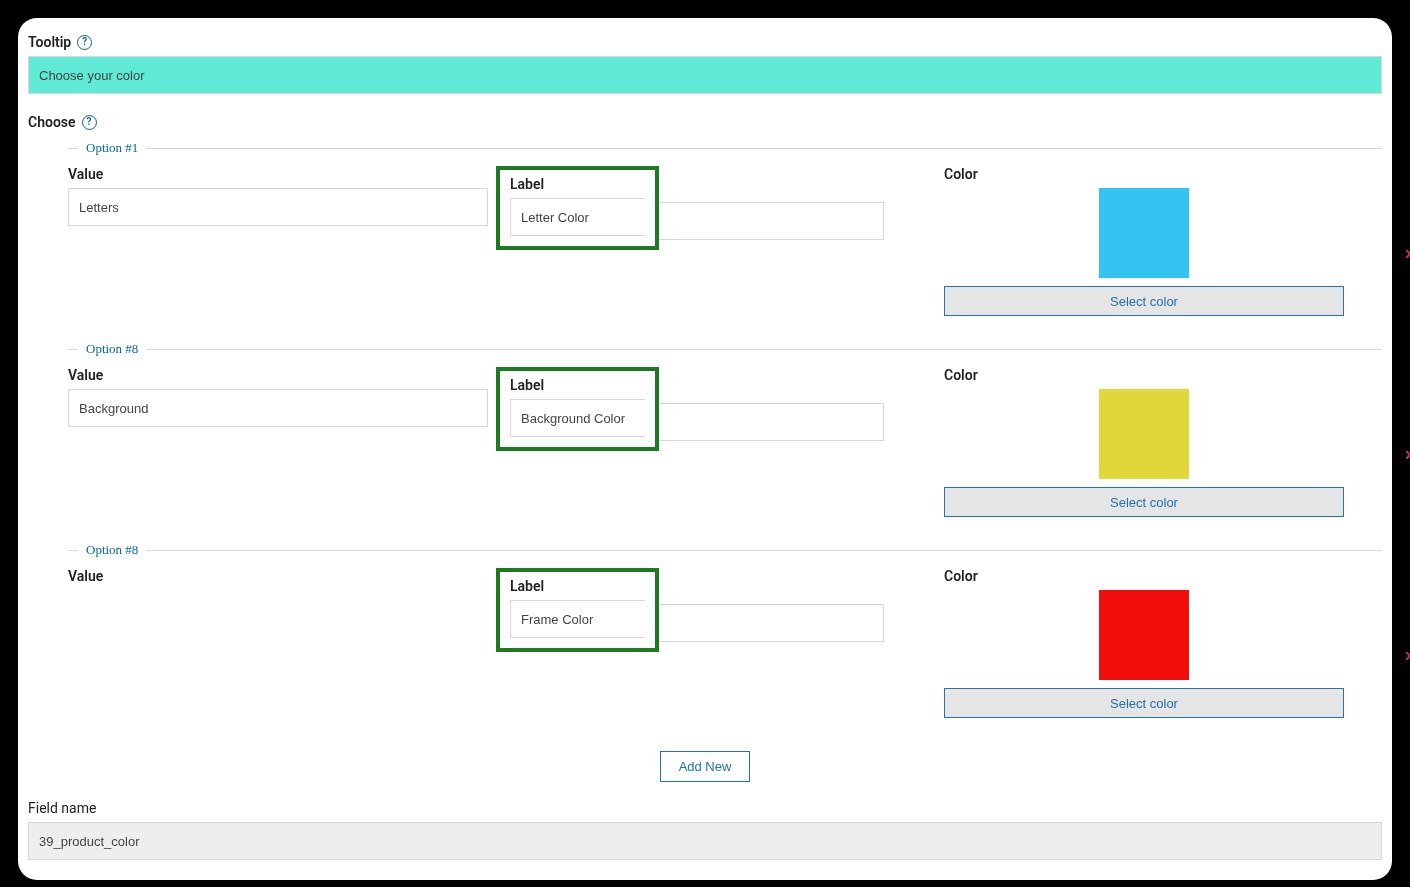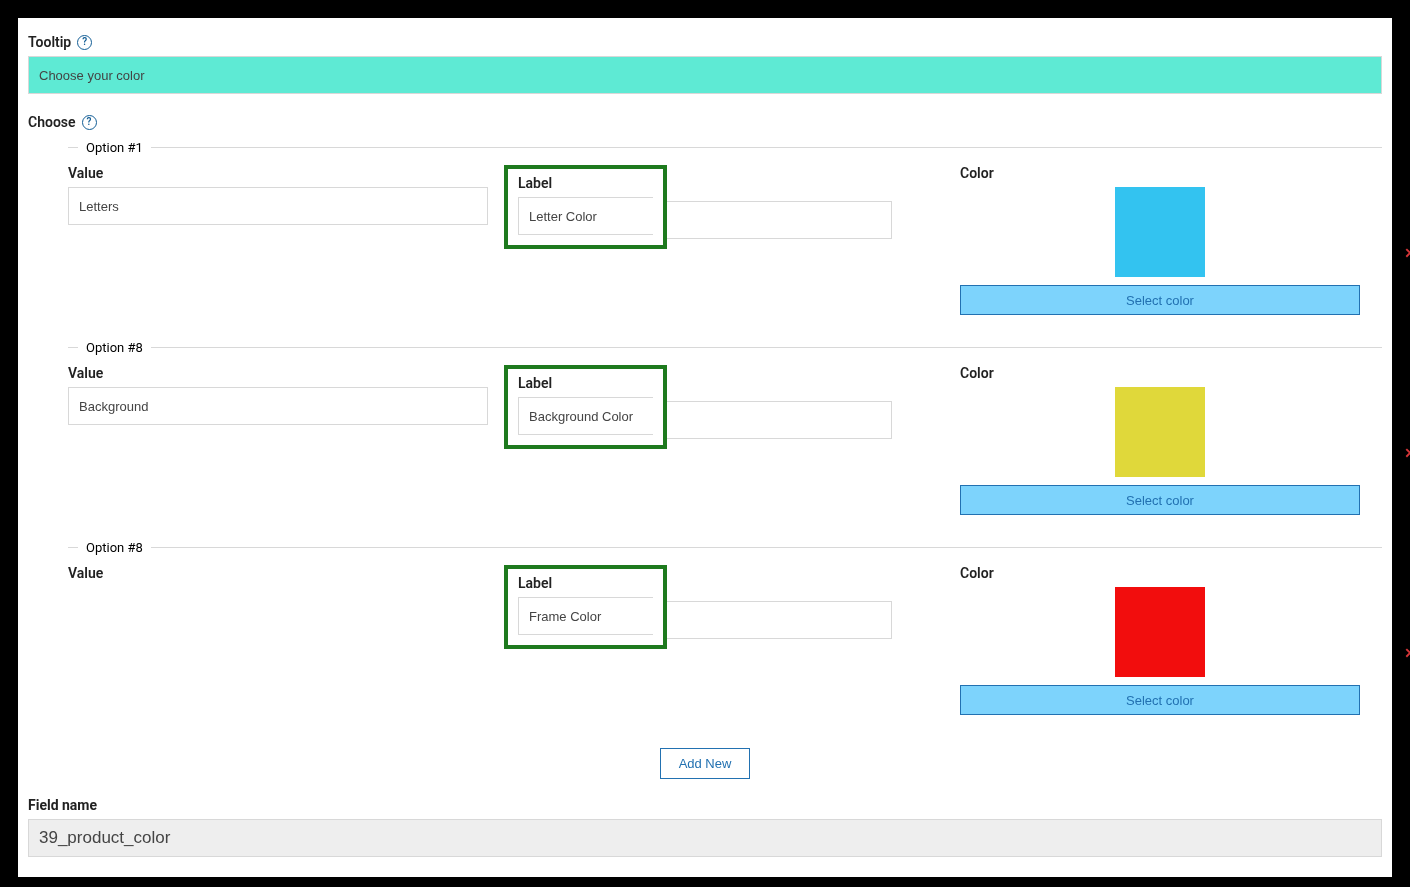--- a/index.html
+++ b/index.html
@@ -8,20 +8,21 @@
     background: #000;
     font-family: -apple-system, BlinkMacSystemFont, "Segoe UI", Roboto, Helvetica, Arial, sans-serif;
     font-size: 14px;
     color: #222;
   }
   .page {
     background: #fff;
     margin: 18px;
     padding: 10px 10px 20px 10px;
     min-height: 850px;
+    border-radius: 19px;
   }
   .section-header {
     display: flex;
     align-items: center;
     gap: 6px;
     font-weight: 600;
     color: #222;
     margin: 6px 0 6px 0;
   }
   .help-icon {
@@ -45,41 +46,42 @@
     background: #5eead4;
     font-size: 13px;
     color: #444;
   }
   .readonly-input {
     width: 100%;
     height: 38px;
     padding: 6px 10px;
     border: 1px solid #d8d8d8;
     background: #eee;
-    font-size: 17px;
+    font-size: 13px;
     color: #444;
   }
   .options-area { margin-top: 10px; }
   fieldset.option-block {
     border: none;
     border-top: 1px solid #d8d8d8;
     margin: 0 0 0 40px;
     padding: 10px 0 25px 0;
     position: relative;
   }
   fieldset.option-block > legend {
     font-size: 13px;
-    color: #000000;
+    color: #0369a1;
     padding: 0 8px;
     margin-left: 10px;
+    font-family: Liberation Serif, serif;
   }
   .option-row {
     display: flex;
     align-items: flex-start;
-    gap: 16px;
+    gap: 8px;
     position: relative;
   }
   .col-value {
     flex: 0 0 420px;
     padding-right: 0;
   }
   .col-label-wrap {
     flex: 0 0 420px;
     display: flex;
     align-items: flex-start;
@@ -128,21 +130,21 @@
   .swatch {
     width: 90px;
     height: 90px;
     margin: 0 auto 8px auto;
     display: block;
   }
   .select-color-btn {
     display: block;
     width: 100%;
     height: 30px;
-    background: #7dd3fc;
+    background: #e5e5e5;
     border: 1px solid #2271b1;
     color: #2271b1;
     font-size: 13px;
     cursor: pointer;
   }
   .remove-x {
     position: absolute;
     right: -34px;
     top: 80px;
     color: #d63638;
@@ -259,19 +261,19 @@
     </fieldset>
 
   </div>
 
   <div class="add-new-row">
     <button class="add-new-btn">Add New</button>
   </div>
 
   
   <div class="field-name-section">
-    <div class="section-header" style="font-weight:700;">
+    <div class="section-header" style="font-weight:400;">
       <span>Field name</span>
     </div>
     <input type="text" class="readonly-input" readonly="" value="39_product_color" style="">
   </div>
 
 </div>
 
 </body></html>

